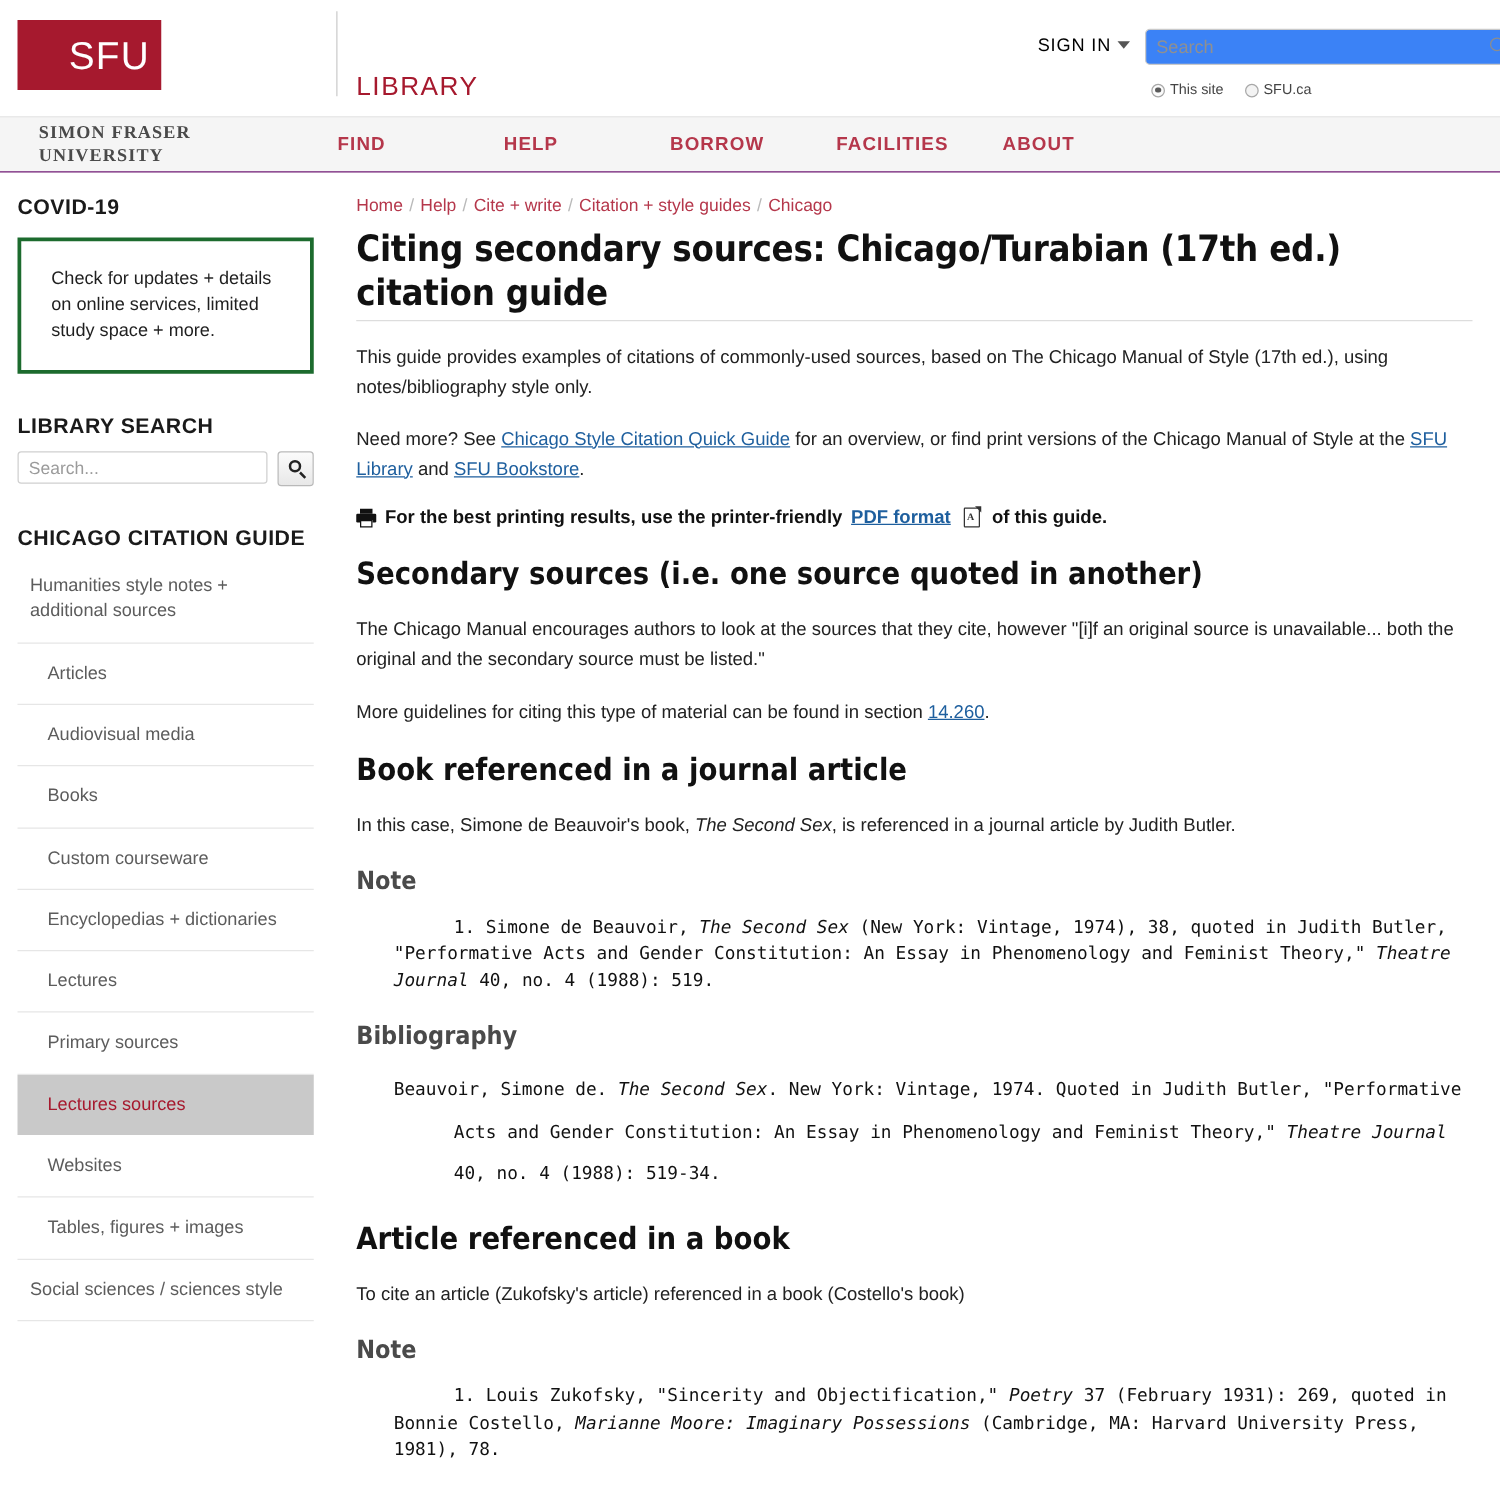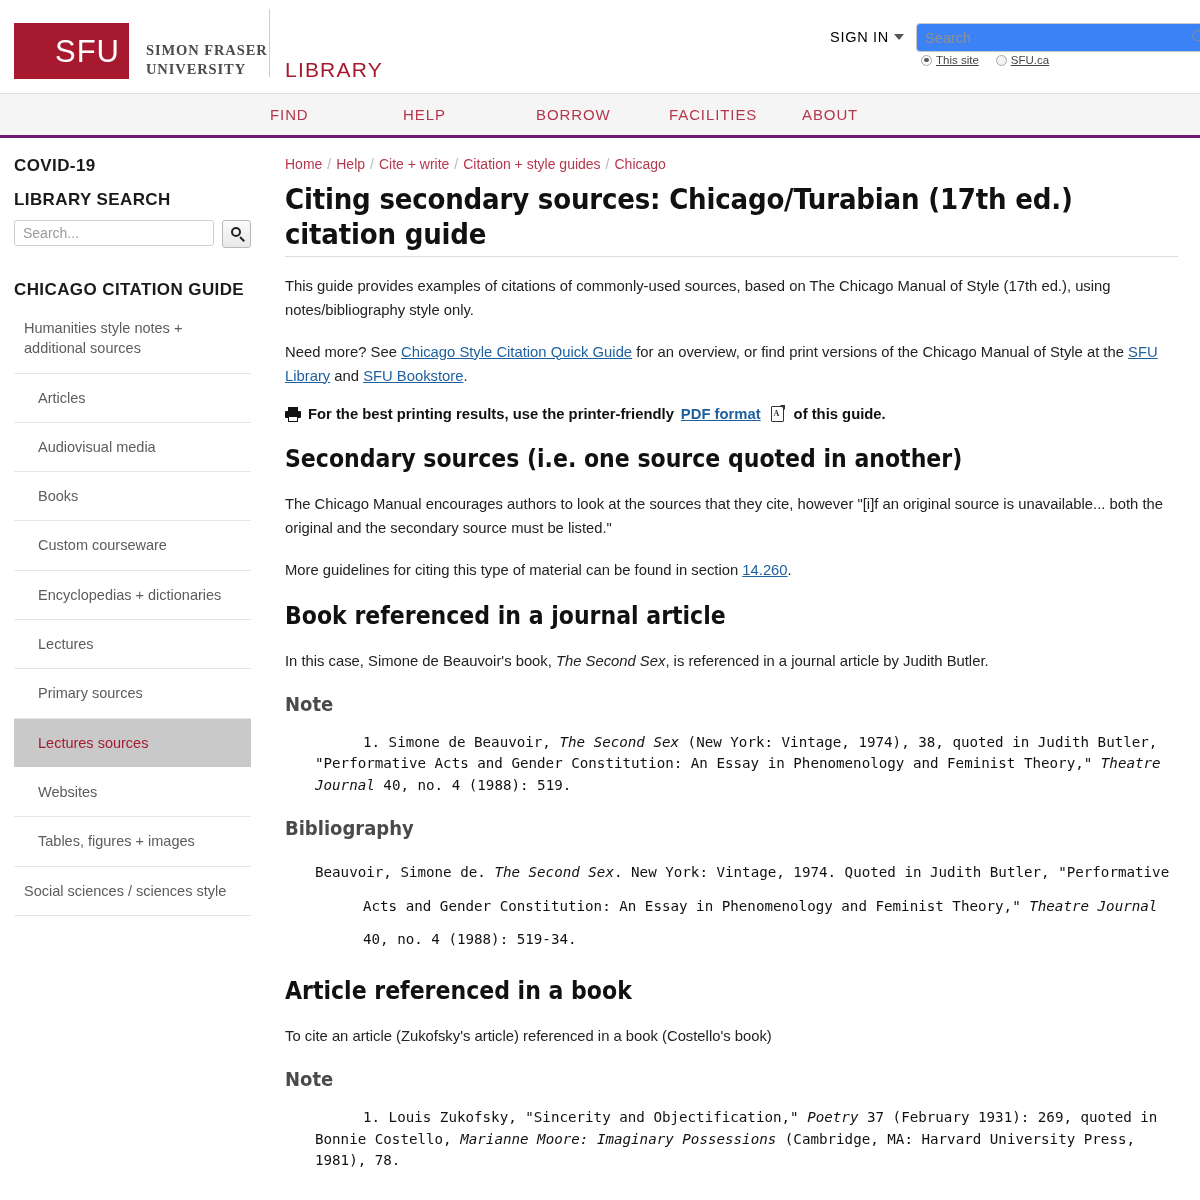--- a/index.html
+++ b/index.html
@@ -19,21 +19,22 @@
     position: relative;
     height: 94px;
     background: #ffffff;
     border-bottom: 1px solid #e2e2e2;
   }
   .brand {
     position: absolute;
     left: 14px;
     top: 16px;
     display: flex;
-    align-items: flex-end;
+    align-items: flex-start;
+    flex-direction: column;
   }
   .sfu-mark {
     width: 115px;
     height: 56px;
     background: #A6192E;
     color: #ffffff;
     display: flex;
     align-items: center;
     justify-content: flex-end;
     padding-right: 9px;
@@ -131,51 +132,51 @@
     border-radius: 50%;
   }
   .mag .handle {
     position: absolute; left: 10px; top: 10px;
     width: 6px; height: 1.4px;
     background: #8d8d8d;
     transform: rotate(45deg);
     transform-origin: left center;
   }
   .radios {
-    margin-top: 2px;
+    margin-top: 14px;
     font-size: 11.5px;
     color: #444444;
     display: flex;
     align-items: center;
     gap: 6px;
     padding-left: 5px;
-    text-decoration: underline;
   }
   .radios label { display: inline-flex; align-items: center; gap: 4px; cursor: pointer; }
   .rdo {
     width: 11px; height: 11px; border-radius: 50%;
     border: 1px solid #a8a8a8; background: #f3f3f3;
     display: inline-block; position: relative;
   }
   .rdo.on { background: #fbfbfb; }
   .rdo.on::after {
     content: ""; position: absolute;
     left: 2.3px; top: 2.3px; width: 4.4px; height: 4.4px;
     border-radius: 50%; background: #5a5a5a;
   }
   .radios .sp { width: 5px; }
 
   
   .mainnav {
     height: 44px;
     background: #f5f5f5;
-    border-bottom: 3px solid #701a75;
+    border-bottom: 1px solid #701a75;
     display: flex;
     align-items: center;
     padding-left: 270px;
+    font-weight: bold;
   }
   .mainnav a {
     color: #B5374B;
     font-size: 15px;
     letter-spacing: 0.9px;
     text-decoration: none;
     width: 133px;
     display: inline-block;
     cursor: pointer;
   }
@@ -400,20 +401,23 @@
   <a>HELP</a>
   <a>BORROW</a>
   <a>FACILITIES</a>
   <a>ABOUT</a>
 </div>
 
 <div class="layout">
 
   <div class="sidebar">
     <div class="side-h">COVID-19</div>
+    <div class="covid-box">
+      <p>Check for updates + details on online services, limited study space + more.</p>
+    </div>
 
     <div class="side-h lib-search-h">LIBRARY SEARCH</div>
     <div class="lib-search-row">
       <input type="text" placeholder="Search..." style="">
       <div class="lib-btn">
         <span class="mag2">
           <span class="ring2"></span>
             <span class="handle2"></span>
         </span>
       </div>

